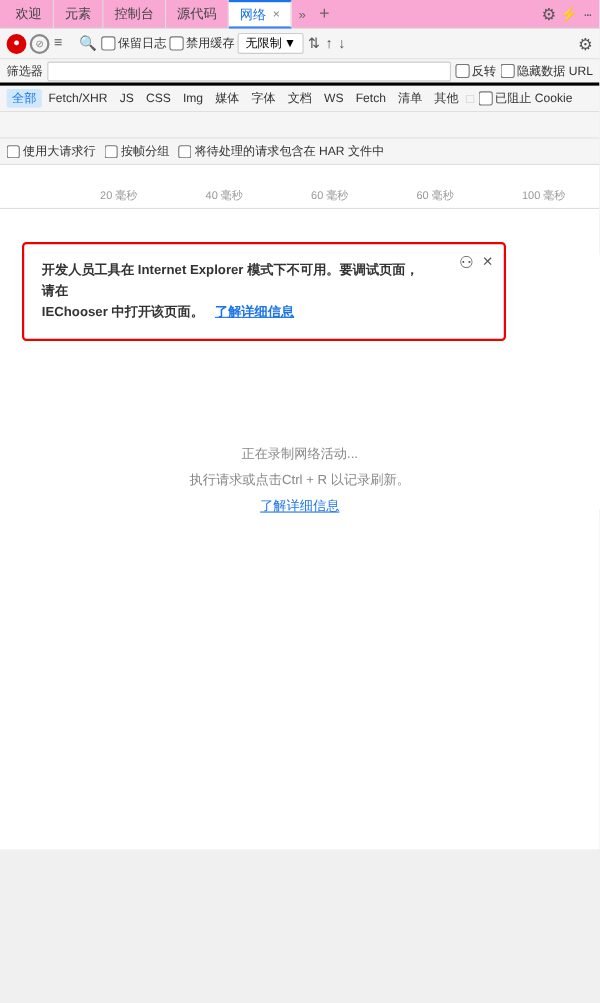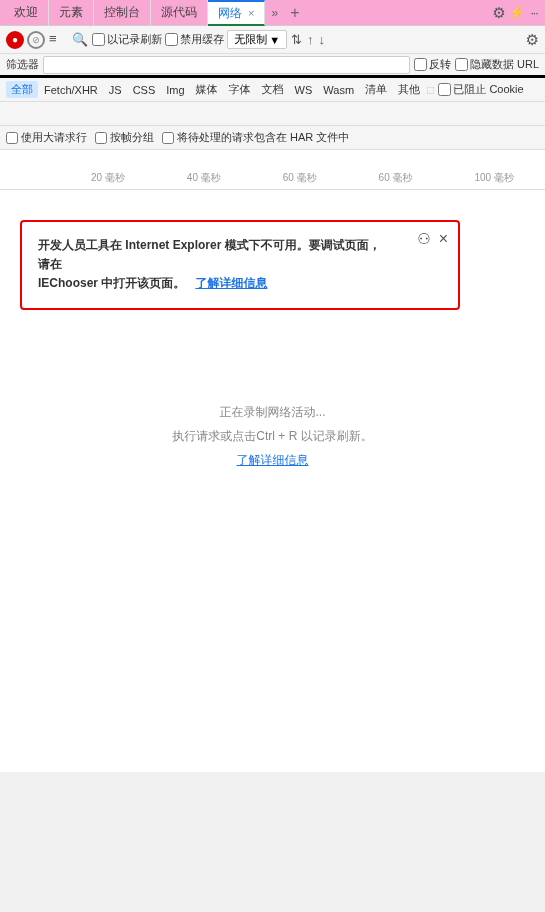--- a/index.html
+++ b/index.html
@@ -26,21 +26,21 @@
       display: flex;
       align-items: center;
       cursor: pointer;
       font-size: 12px;
       color: #444;
       border-right: 1px solid #ddd;
       white-space: nowrap;
     }
     .tab-item.active {
       background: #fff;
-      border-bottom: 2px solid #15803d;
+      border-bottom: 2px solid #3b82f6;
       border-top: 2px solid #1a73e8;
       color: #1a73e8;
       margin-bottom: -1px;
     }
     .tab-item .tab-close {
       margin-left: 6px;
       font-size: 11px;
       color: #888;
     }
     .tab-more {
@@ -317,21 +317,21 @@
     <span>⊘</span>
   </div>
   <div class="icon-btn toolbar-icon-sm" style="width:20px;height:20px;">
     <span>≡</span>
   </div>
   <div class="icon-btn toolbar-icon-sm">
     <span>🔍</span>
   </div>
   <label class="toolbar-checkbox">
     <input type="checkbox" style="">
-    <span>以记录刷新</span>
+    <span>保留日志</span>
   </label>
   <label class="toolbar-checkbox">
     <input type="checkbox" style="">
     <span>禁用缓存</span>
   </label>
   <div class="no-limit-btn">
     <span>无限制</span>
     <span>▼</span>
   </div>
   <span class="toolbar-icon-sm">⇅</span>
@@ -375,21 +375,21 @@
   <div class="type-btn">
     <span>字体</span>
   </div>
   <div class="type-btn">
     <span>文档</span>
   </div>
   <div class="type-btn">
     <span>WS</span>
   </div>
   <div class="type-btn">
-    <span>Wasm</span>
+    <span>Fetch</span>
   </div>
   <div class="type-btn">
     <span>清单</span>
   </div>
   <div class="type-btn">
     <span>其他</span>
   </div>
   <span class="type-sep">□</span>
   <label class="filter-checkbox" style="font-size:11px;margin-left:2px;">
     <input type="checkbox" style="">

